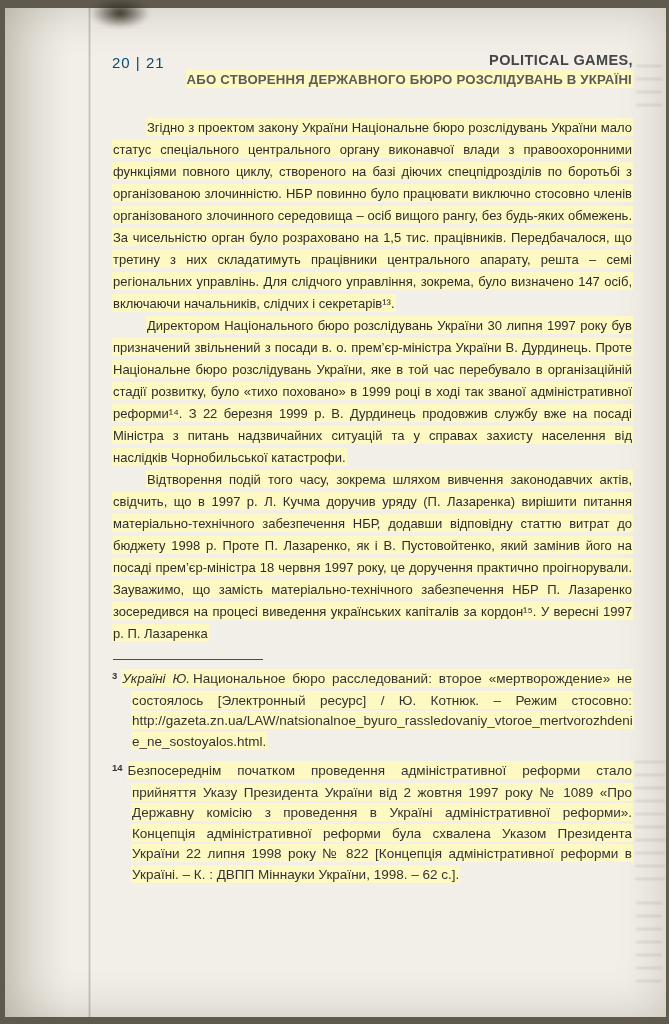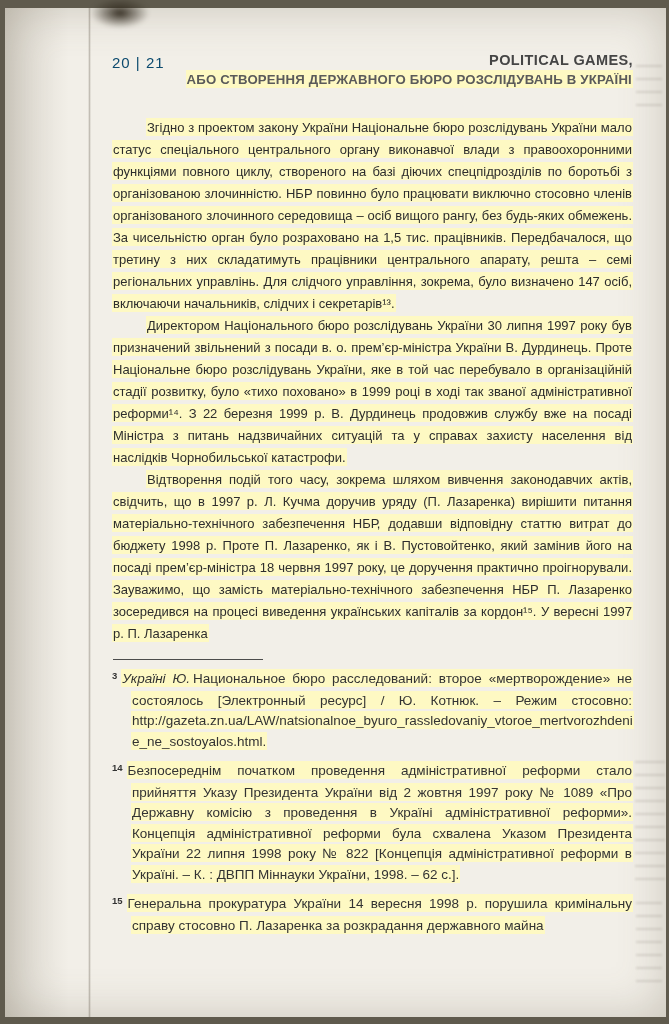--- a/index.html
+++ b/index.html
@@ -154,17 +154,16 @@
       <p class="paragraph"><span class="hl">Згідно з проектом закону України Національне бюро розслідувань України мало статус спеціального центрального органу виконавчої влади з правоохоронними функціями повного циклу, створеного на базі діючих спецпідрозділів по боротьбі з організованою злочинністю. НБР повинно було працювати виключно стосовно членів організованого злочинного середовища – осіб вищого рангу, без будь-яких обмежень. За чисельністю орган було розраховано на 1,5 тис. працівників. Передбачалося, що третину з них складатимуть працівники центрального апарату, решта – семі регіональних управлінь. Для слідчого управління, зокрема, було визначено 147 осіб, включаючи начальників, слідчих і секретарів¹³.</span></p>
       <p class="paragraph"><span class="hl">Директором Національного бюро розслідувань України 30 липня 1997 року був призначений звільнений з посади в. о. прем’єр-міністра України В. Дурдинець. Проте Національне бюро розслідувань України, яке в той час перебувало в організаційній стадії розвитку, було «тихо поховано» в 1999 році в ході так званої адміністративної реформи¹⁴. З 22 березня 1999 р. В. Дурдинець продовжив службу вже на посаді Міністра з питань надзвичайних ситуацій та у справах захисту населення від наслідків Чорнобильської катастрофи.</span></p>
       <p class="paragraph"><span class="hl">Відтворення подій того часу, зокрема шляхом вивчення законодавчих актів, свідчить, що в 1997 р. Л. Кучма доручив уряду (П. Лазаренка) вирішити питання матеріально-технічного забезпечення НБР, додавши відповідну статтю витрат до бюджету 1998 р. Проте П. Лазаренко, як і В. Пустовойтенко, який замінив його на посаді прем’єр-міністра 18 червня 1997 року, це доручення практично проігнорували. Зауважимо, що замість матеріально-технічного забезпечення НБР П. Лазаренко зосередився на процесі виведення українських капіталів за кордон¹⁵. У вересні 1997 р. П. Лазаренка</span></p>
     </div>
 
     <hr class="footnote-separator">
 
     <div class="footnotes">
       <div class="footnote"><span class="fn-marker">3</span><span class="hl"><span class="fn-author">Україні Ю.</span><span class="fn-text">Национальное бюро расследований: второе «мертворождение» не состоялось [Электронный ресурс] / Ю. Котнюк. – Режим стосовно: http://gazeta.zn.ua/LAW/natsionalnoe_byuro_rassledovaniy_vtoroe_mertvorozhdenie_ne_sostoyalos.html.</span></span></div>
       <div class="footnote"><span class="fn-marker">14</span><span class="hl"><span class="fn-text">Безпосереднім початком проведення адміністративної реформи стало прийняття Указу Президента України від 2 жовтня 1997 року № 1089 «Про Державну комісію з проведення в Україні адміністративної реформи». Концепція адміністративної реформи була схвалена Указом Президента України 22 липня 1998 року № 822 [Концепція адміністративної реформи в Україні. – К. : ДВПП Міннауки України, 1998. – 62 с.].</span></span></div>
-      <div class="footnote"><span class="fn-marker">15</span><span class="hl"><span class="fn-text">Генеральна прокуратура України 14 вересня 1998 р. порушила кримінальну справу стосовно П. Лазаренка за розкрадання державного майна</span></span></div>
     </div>
 
   </div>
 </div>
 
 </body></html>

